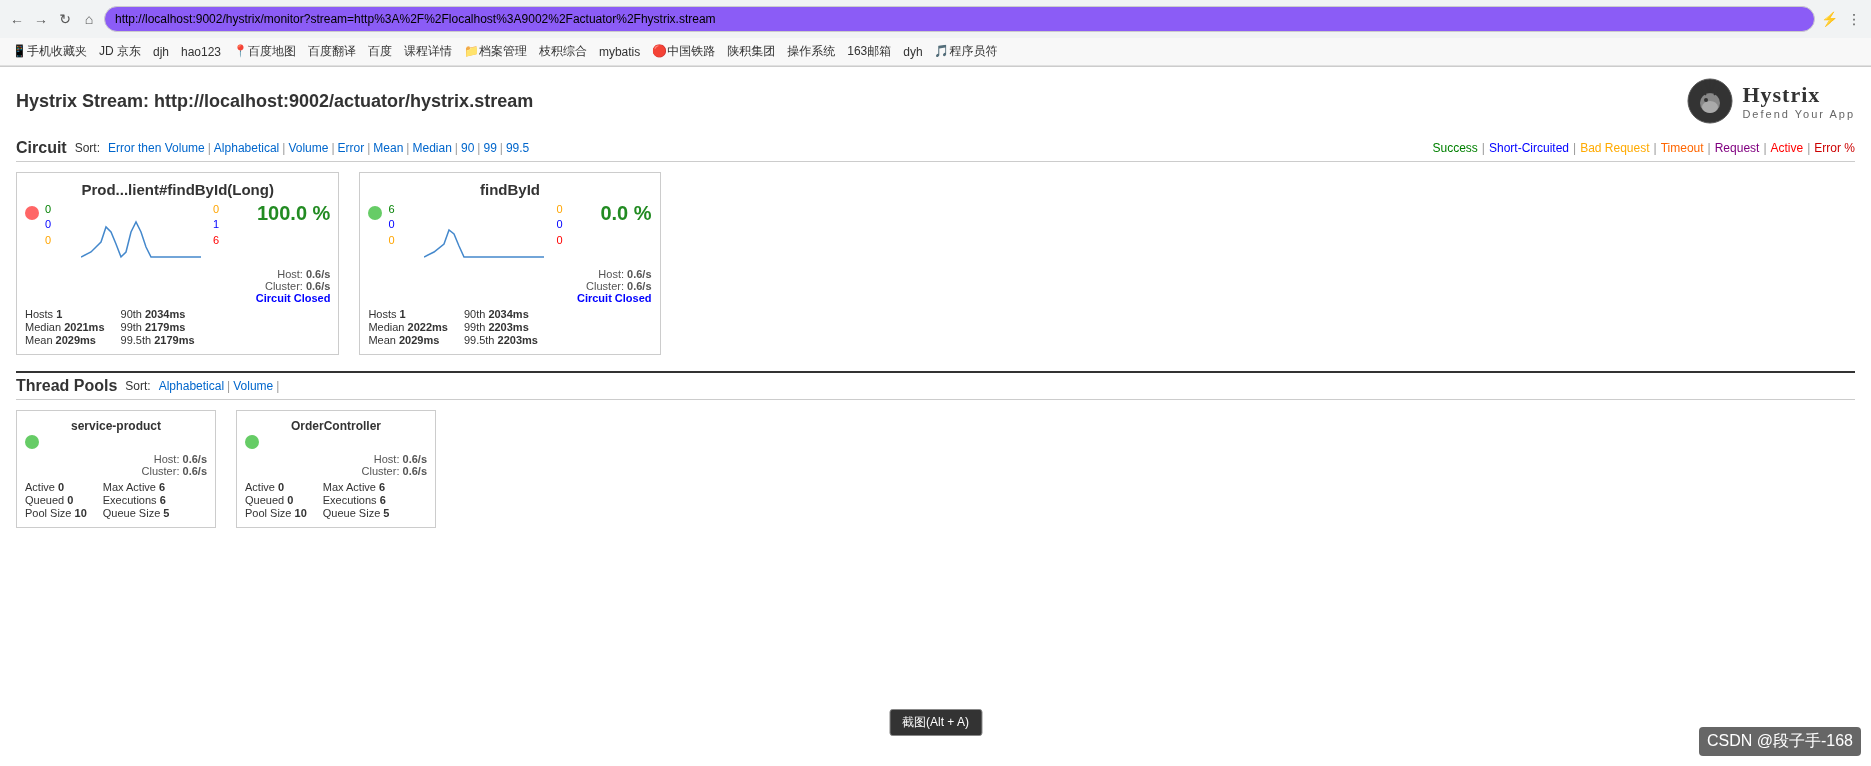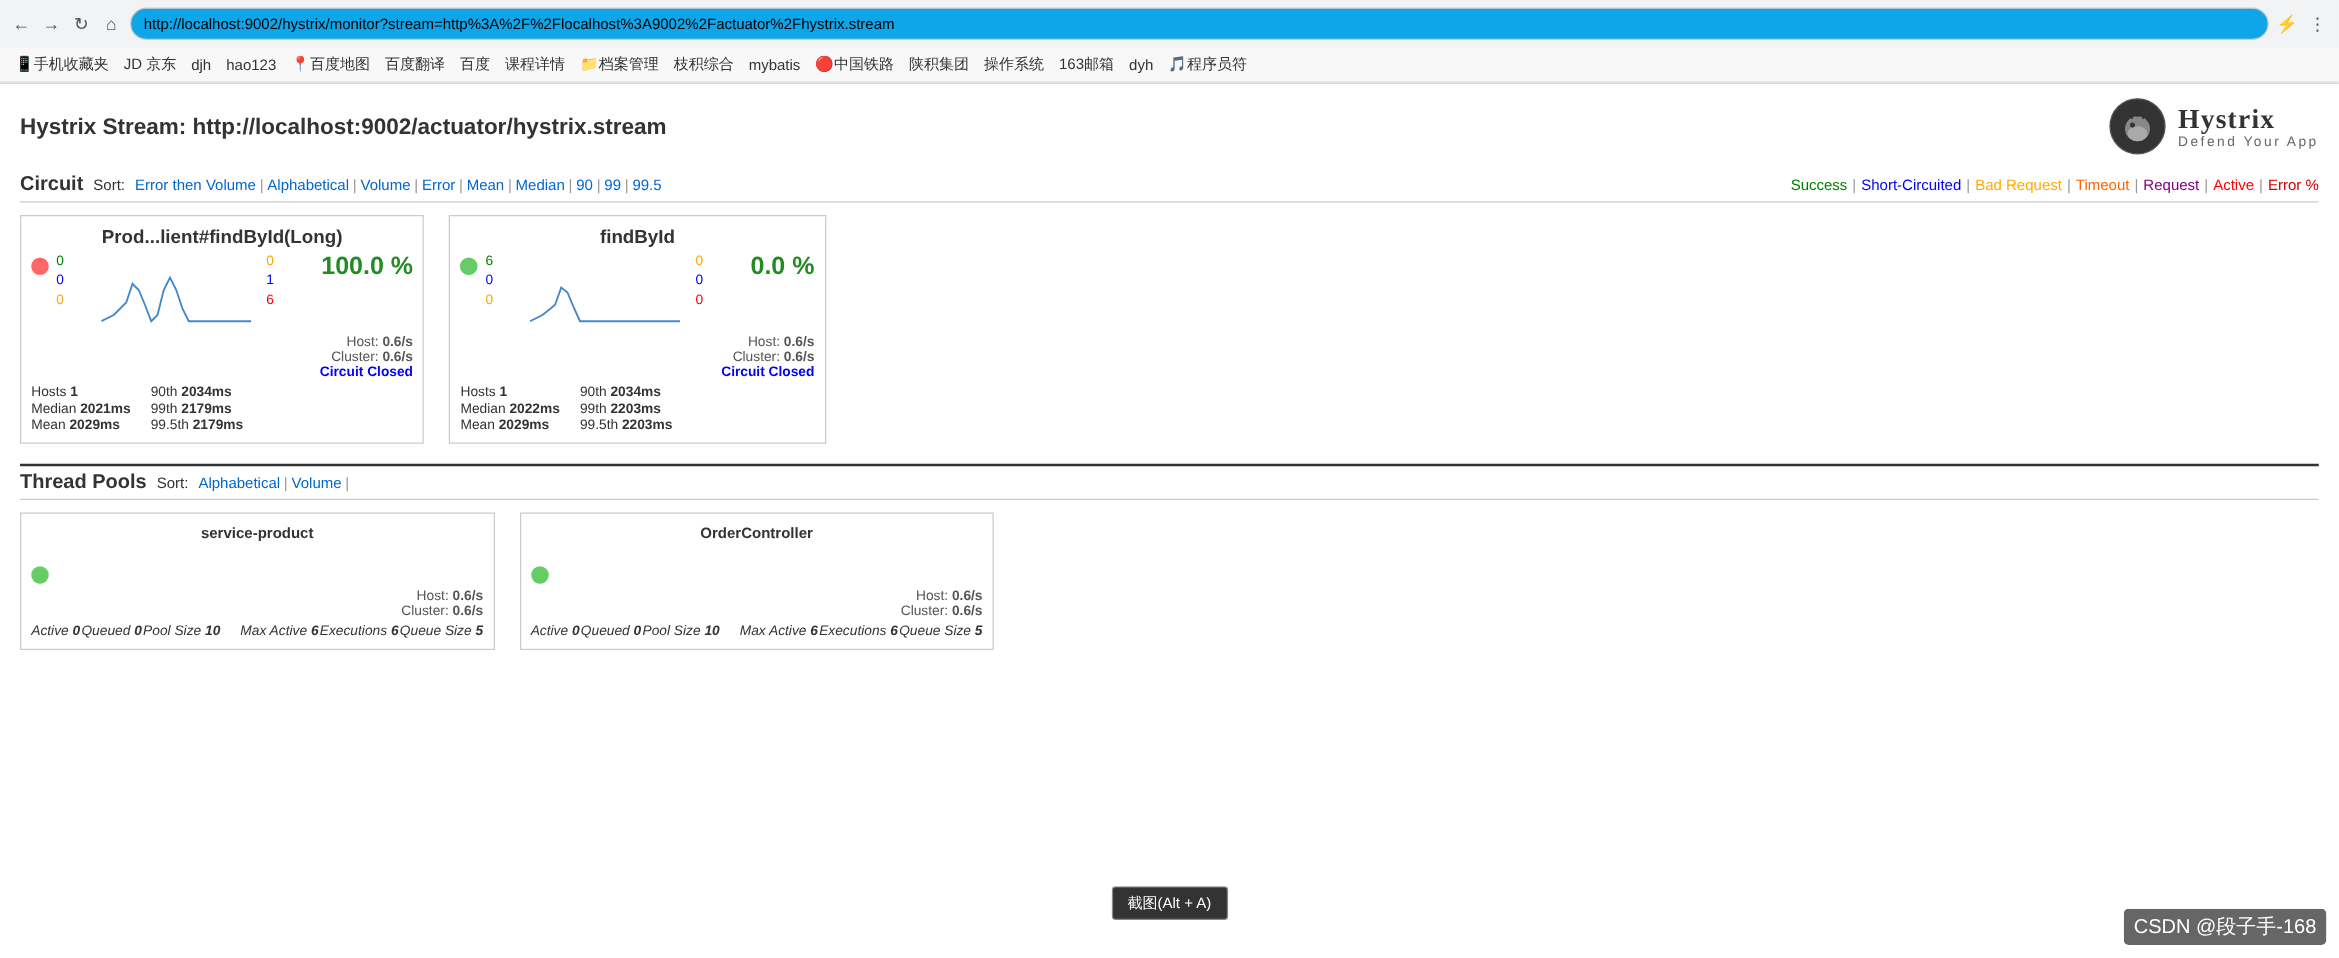--- a/index.html
+++ b/index.html
@@ -9,21 +9,21 @@
     .browser-chrome {
       background: #f1f3f4;
       border-bottom: 1px solid #ccc;
     }
     .browser-toolbar {
       display: flex; align-items: center; padding: 6px 8px; gap: 6px; background: #f1f3f4;
     }
     .nav-btn { width: 18px; height: 18px; border: none; background: none; cursor: pointer; color: #555; font-size: 14px; }
     .address-bar {
       flex: 1; height: 26px; border: 1px solid #ccc; border-radius: 13px; padding: 0 10px;
-      font-size: 12px; background: #0ea5e9;
+      font-size: 12px; background: #8b5cf6;
     }
     .bookmarks-bar {
       display: flex; align-items: center; padding: 3px 8px; gap: 4px; font-size: 12px;
       border-bottom: 1px solid #e0e0e0; background: #f8f8f8; overflow: hidden; text-align: right;
     }
     .bookmark-item { color: #333; text-decoration: none; white-space: nowrap; padding: 2px 4px; }
 
     
     .page-content { padding: 10px 16px; }
 
@@ -83,26 +83,26 @@
 
     
     .thread-section-header {
       display: flex; align-items: center; gap: 8px; padding: 4px 0;
       border-top: 2px solid #333; border-bottom: 1px solid #ccc; margin-bottom: 10px;
     }
     .thread-cards-container { display: flex; gap: 20px; flex-wrap: wrap; }
     .thread-card {
       border: 1px solid #ccc; padding: 8px; min-width: 200px; background: #fff;
     }
-    .thread-card-title { font-size: 12px; font-weight: bold; text-align: center; margin-bottom: 20px; }
+    .thread-card-title { font-size: 12px; font-weight: bold; text-align: center; margin-bottom: 2px; }
     .thread-card-top { display: flex; align-items: center; gap: 6px; }
     .thread-rates { font-size: 11px; color: #555; margin-top: 4px; }
     .thread-rates .rate-row { display: flex; justify-content: flex-end; }
     .thread-pool-stats { display: flex; gap: 16px; font-size: 11px; margin-top: 4px; }
-    .thread-stat-col { display: flex; gap: 1px; font-style: italic; }
+    .thread-stat-col { display: flex; flex-direction: column; gap: 1px; }
 
     
     .watermark { position: fixed; bottom: 10px; right: 10px; background: rgba(0,0,0,0.6); color: #fff; padding: 4px 8px; font-size: 16px; border-radius: 4px; margin-left: 20px; }
 
     
     .screenshot-btn { position: fixed; bottom: 30px; left: 50%; transform: translateX(-50%); background: #333; color: #fff; border: 1px solid #888; padding: 4px 12px; font-size: 12px; border-radius: 3px; }
   </style>
 </head>
 <body>
 

